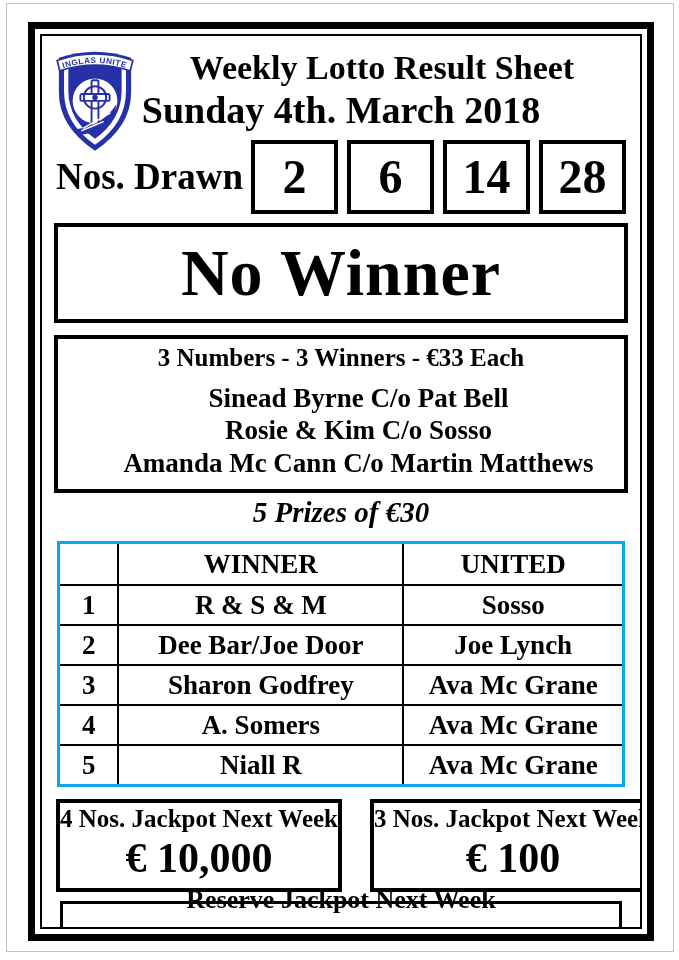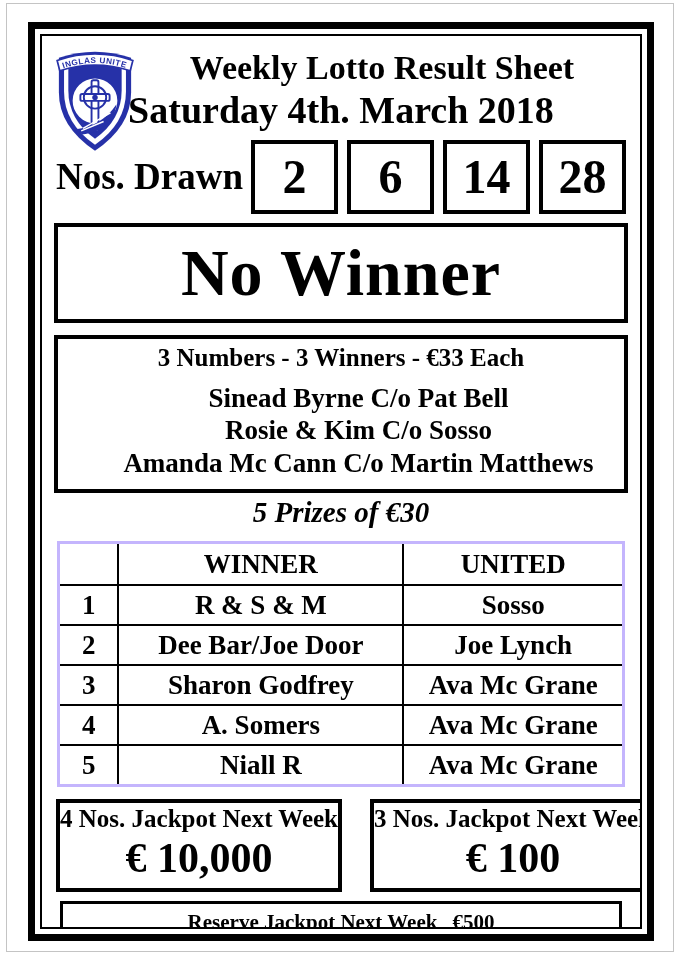--- a/index.html
+++ b/index.html
@@ -59,40 +59,40 @@
   }
   .three-heading{font-size:25px;font-weight:700;line-height:1.15;}
   .three-names{margin-top:9px;}
   .three-name{font-size:27px;font-weight:700;line-height:1.22;padding-left:35px;}
   .prizes-heading{
     text-align:center;font-size:29px;font-weight:700;font-style:italic;
     margin:4px 0 3px 0;line-height:1.1;
   }
   table.prizes{
     width:99%;margin:12px auto;border-collapse:collapse;
-    border:3px solid #c4b5fd;table-layout:fixed;
+    border:3px solid #0ea5e9;table-layout:fixed;
   }
   table.prizes th,table.prizes td{
     border:2px solid #000;text-align:center;vertical-align:middle;
     font-size:27px;font-weight:700;padding:0;
   }
   table.prizes th{height:40px;}
   table.prizes td{height:38px;}
   col.c-rank{width:60px;}
   col.c-winner{width:285px;}
   .jackpot-row{display:flex;gap:28px;margin:10px 2px 0 2px;}
   .jackpot-box{
     flex:1;border:4px solid #000;text-align:center;padding:2px 0 7px 0;
   }
   .jackpot-label{font-size:25px;font-weight:700;line-height:1.15;white-space:nowrap;}
   .jackpot-amount{font-size:42px;font-weight:700;line-height:1.1;margin-top:1px;}
   .reserve-box{
     margin:9px 6px 0 6px;border:3px solid #000;height:37px;
     display:flex;align-items:center;justify-content:center;gap:15px;
-    font-size:21px;font-weight:700;
+    font-size:26px;font-weight:700;flex-direction:column;
   }
 </style>
 </head>
 <body>
 
 <div class="page">
   <div class="hairline"></div>
 
   <div class="frame">
     <div class="inner">
@@ -113,21 +113,21 @@
           <path d="M36 98 L68 80 M34 101 L60 90" stroke="#ffffff" stroke-width="1.6" fill="none"></path>
         </g>
         <path d="M6 19 Q50 4 94 19 L91 31 Q50 18 9 31 Z" fill="#ffffff" stroke="#2631a8" stroke-width="2"></path>
         <path id="bannerArc" d="M11 29 Q50 15 89 29" fill="none"></path>
         <text font-size="9.5" font-weight="bold" fill="#2631a8" letter-spacing="0.6" font-family="Liberation Sans, sans-serif">
           <textPath href="#bannerArc" startOffset="50%" text-anchor="middle">FINGLAS UNITED</textPath>
         </text>
       </svg>
 
       <div class="title">Weekly Lotto Result Sheet</div>
-      <div class="date">Saturday 4th. March 2018</div>
+      <div class="date">Sunday 4th. March 2018</div>
 
       <div class="nos-row">
         <div class="nos-label">Nos. Drawn</div>
         <div class="nos-boxes">
           <div class="num-box">2</div>
           <div class="num-box">6</div>
           <div class="num-box">14</div>
           <div class="num-box">28</div>
         </div>
       </div>

